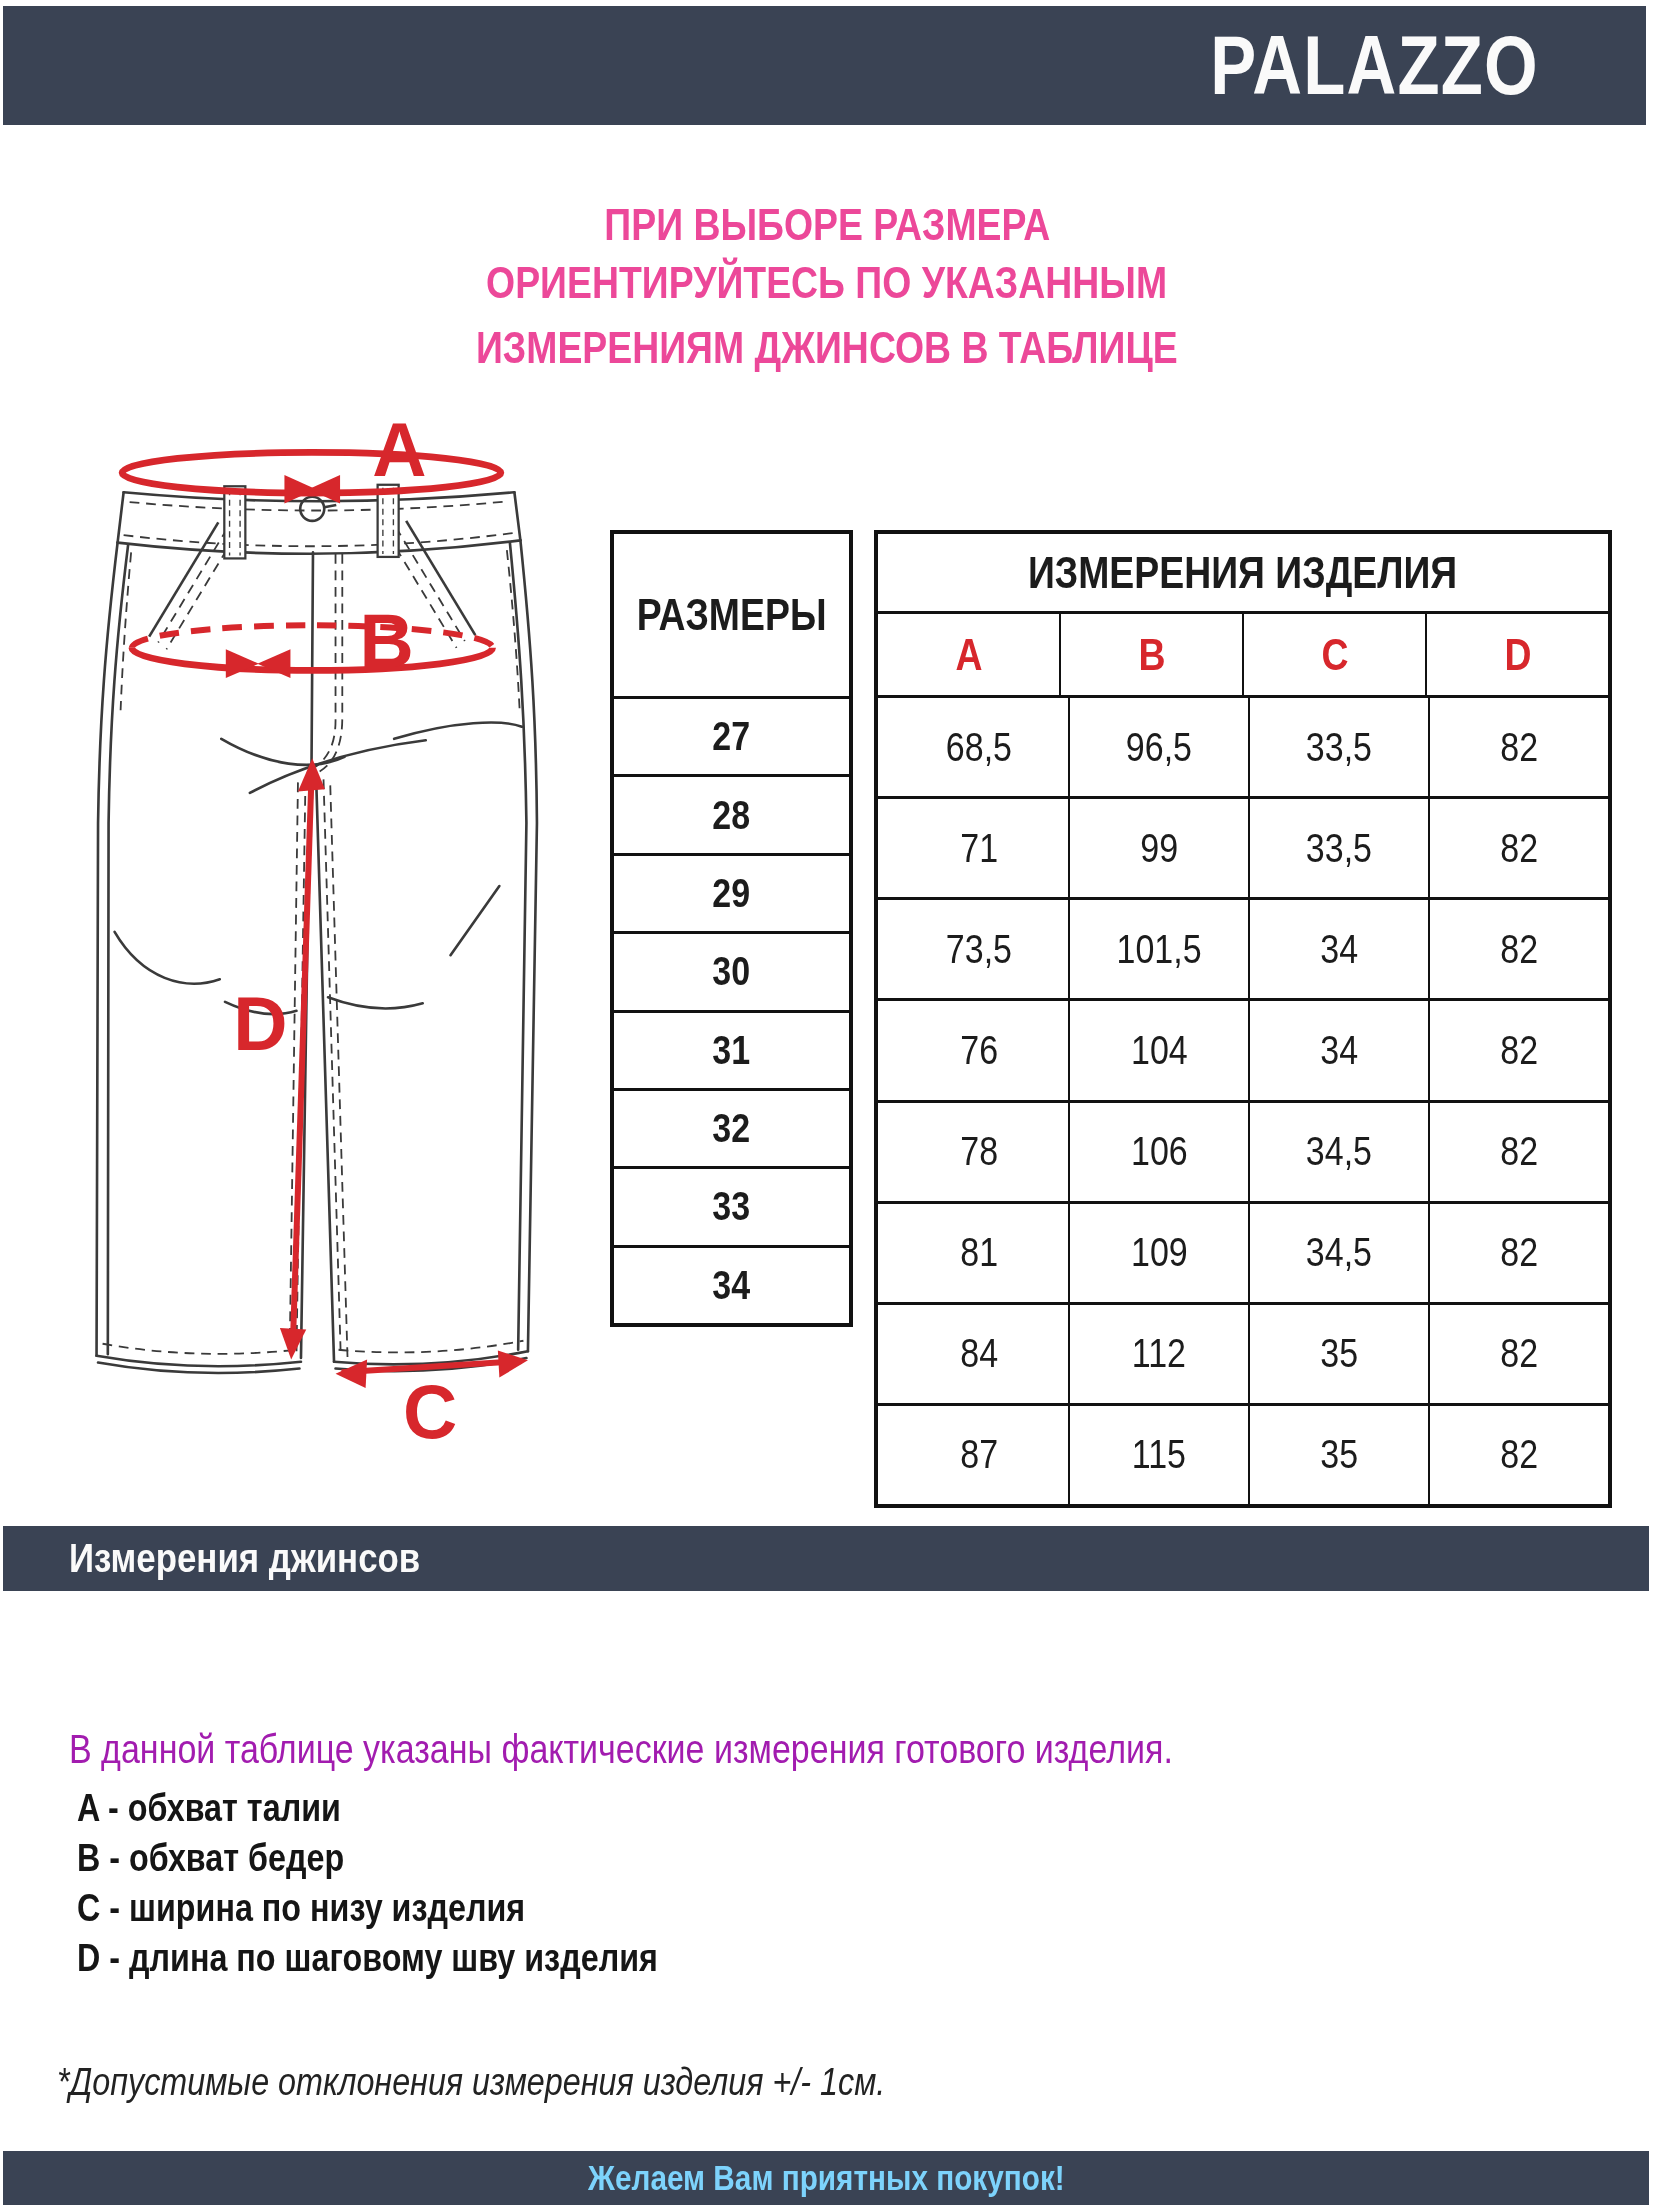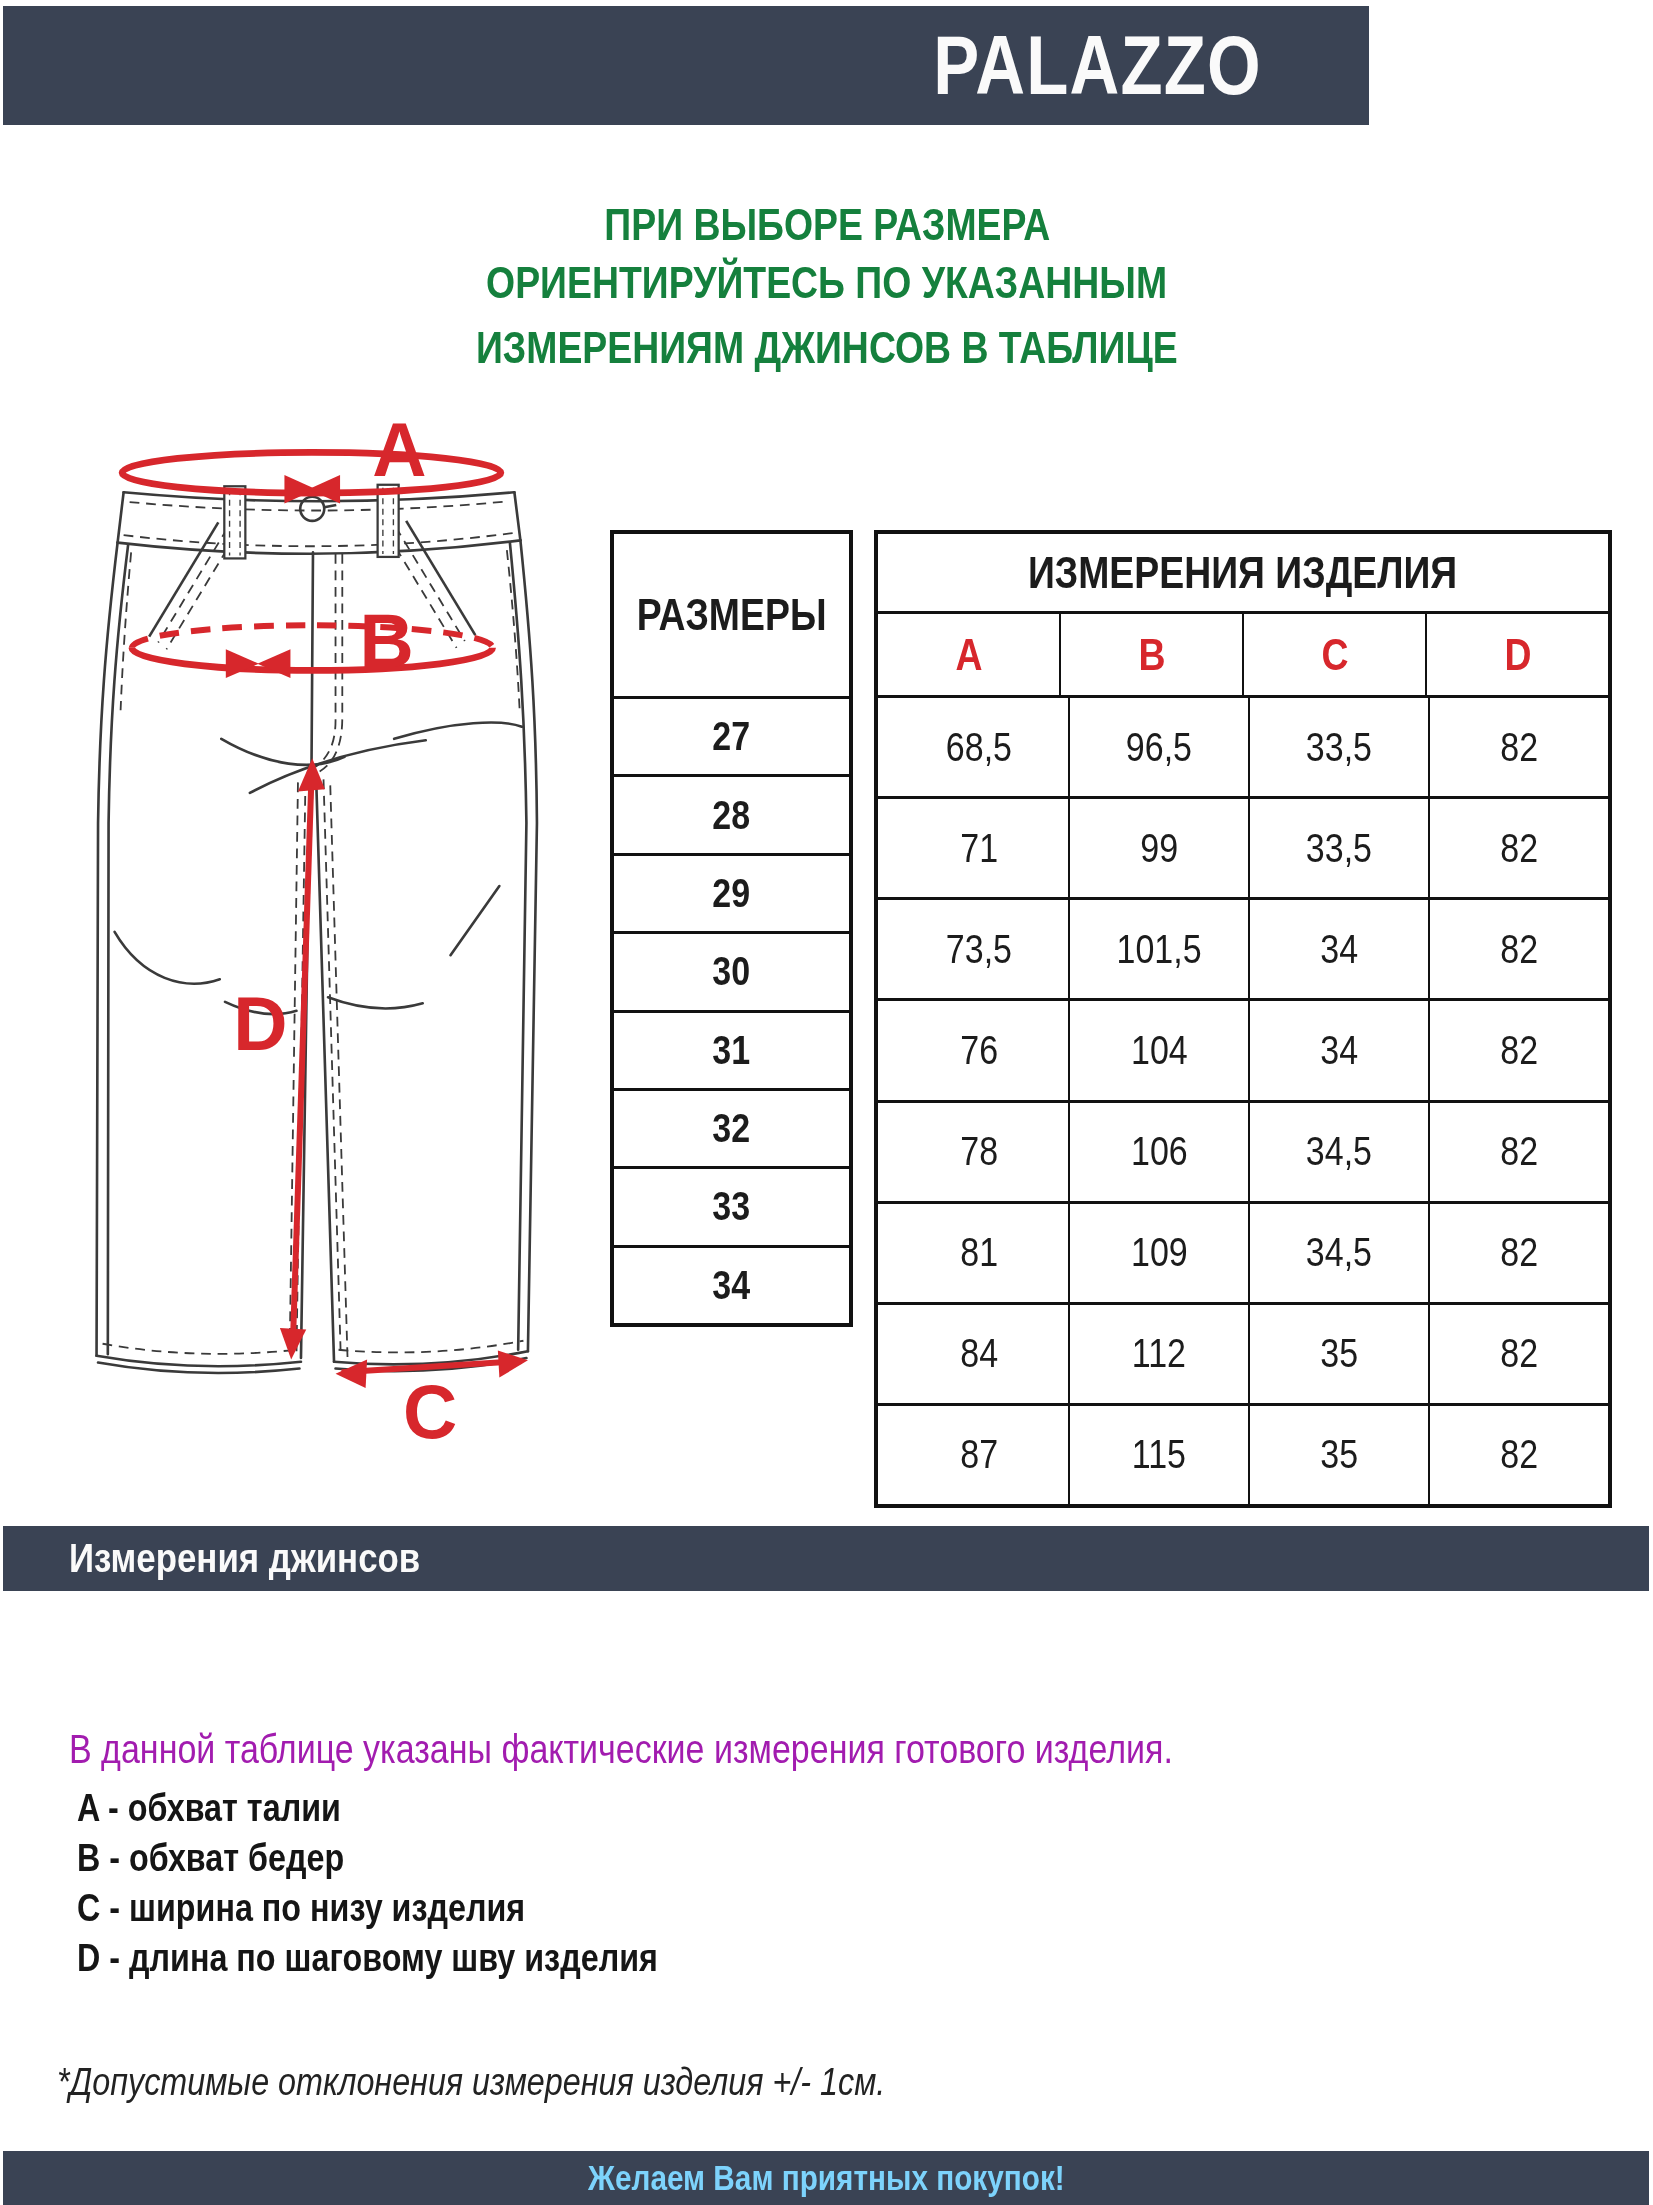--- a/index.html
+++ b/index.html
@@ -13,27 +13,27 @@
     position:relative;width:1654px;height:2205px;background:#ffffff;overflow:hidden;
     font-family:"Liberation Sans","DejaVu Sans",sans-serif;color:var(--ink);
   }
   
   .cx{display:inline-block;transform:scaleX(.85);transform-origin:center;white-space:nowrap;}
   .cxl{display:inline-block;transform:scaleX(.85);transform-origin:left center;white-space:nowrap;}
   .cxr{display:inline-block;transform:scaleX(.82);transform-origin:right center;white-space:nowrap;}
 
   
   .top-bar{
-    position:absolute;left:3px;top:6px;width:1366px;height:119px;background:var(--navy);
+    position:absolute;left:3px;top:6px;width:1643px;height:119px;background:var(--navy);
     display:flex;align-items:center;justify-content:flex-end;padding-right:107px;box-sizing:border-box;
   }
   .brand{color:#fafafa;font-weight:bold;font-size:84px;letter-spacing:1.5px;}
 
   
-  .intro{position:absolute;left:0;top:201px;width:1654px;text-align:center;font-weight:bold;font-size:44px;line-height:47px;color:#15803d;}
+  .intro{position:absolute;left:0;top:201px;width:1654px;text-align:center;font-weight:bold;font-size:44px;line-height:47px;color:#ec4899;}
   .intro .iline{margin-bottom:10.5px;}
   .intro .iline3{margin-top:18px;}
 
   
   .sketch{position:absolute;left:71px;top:417px;width:496px;height:1105px;}
 
   
   .sizes-box{
     position:absolute;left:610px;top:530px;width:243px;height:797px;background:#fff;
     border:4.5px solid var(--line);box-sizing:border-box;display:flex;flex-direction:column;

